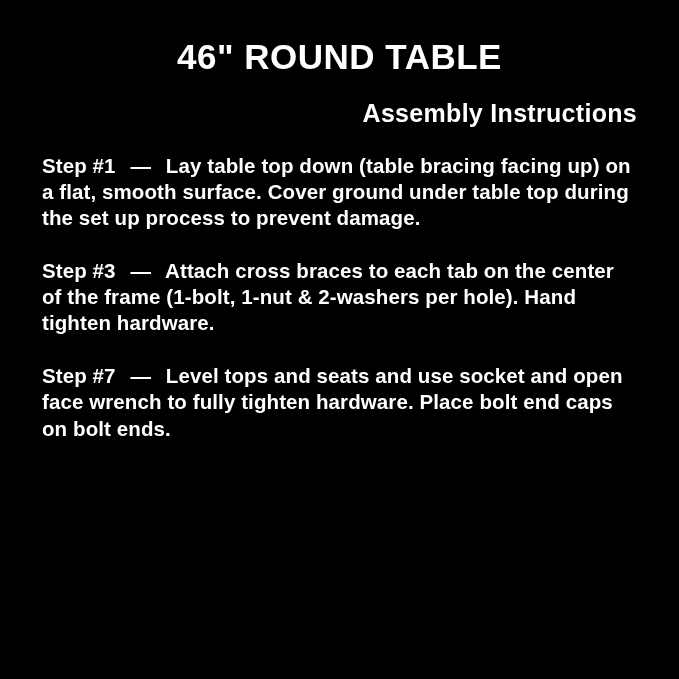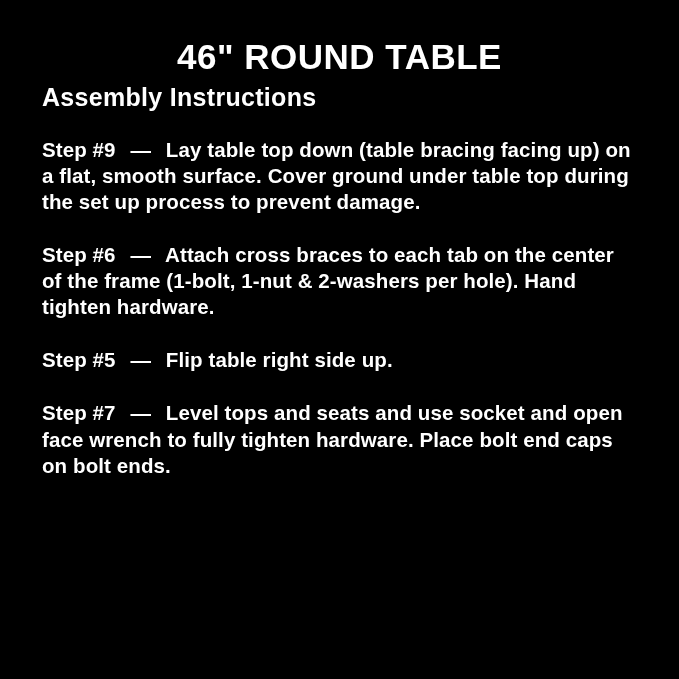--- a/index.html
+++ b/index.html
@@ -20,22 +20,22 @@
     padding: 30px 42px 0 42px;
   }
   .title {
     margin: 8px 0 0 0;
     text-align: center;
     font-size: 35px;
     line-height: 1.1;
     letter-spacing: 0.5px;
   }
   .subtitle {
-    margin: 6px 0 0 0;
-    text-align: left;
+    margin: 22px 0 0 0;
+    text-align: right;
     font-size: 25px;
     line-height: 1.15;
     letter-spacing: 0.3px;
   }
   .steps {
     margin-top: 26px;
   }
   .step {
     margin: 0 0 27px 0;
     font-size: 20.5px;
@@ -49,33 +49,28 @@
 </style>
 </head>
 <body>
 
 <div class="canvas">
   <h1 class="title">46" ROUND TABLE</h1>
   <h2 class="subtitle">Assembly Instructions</h2>
 
   <div class="steps">
     <p class="step">
-      <span class="step-label">Step #9</span>
+      <span class="step-label">Step #1</span>
       <span class="step-dash">—</span>
       <span class="step-text">Lay table top down (table bracing facing up) on a flat, smooth surface. Cover ground under table top during the set up process to prevent damage.</span>
     </p>
     <p class="step">
-      <span class="step-label">Step #6</span>
+      <span class="step-label">Step #3</span>
       <span class="step-dash">—</span>
       <span class="step-text">Attach cross braces to each tab on the center of the frame (1-bolt, 1-nut &amp; 2-washers per hole). Hand tighten hardware.</span>
-    </p>
-    <p class="step">
-      <span class="step-label">Step #5</span>
-      <span class="step-dash">—</span>
-      <span class="step-text">Flip table right side up.</span>
     </p>
     <p class="step">
       <span class="step-label">Step #7</span>
       <span class="step-dash">—</span>
       <span class="step-text">Level tops and seats and use socket and open face wrench to fully tighten hardware. Place bolt end caps on bolt ends.</span>
     </p>
   </div>
 </div>
 
 </body></html>

